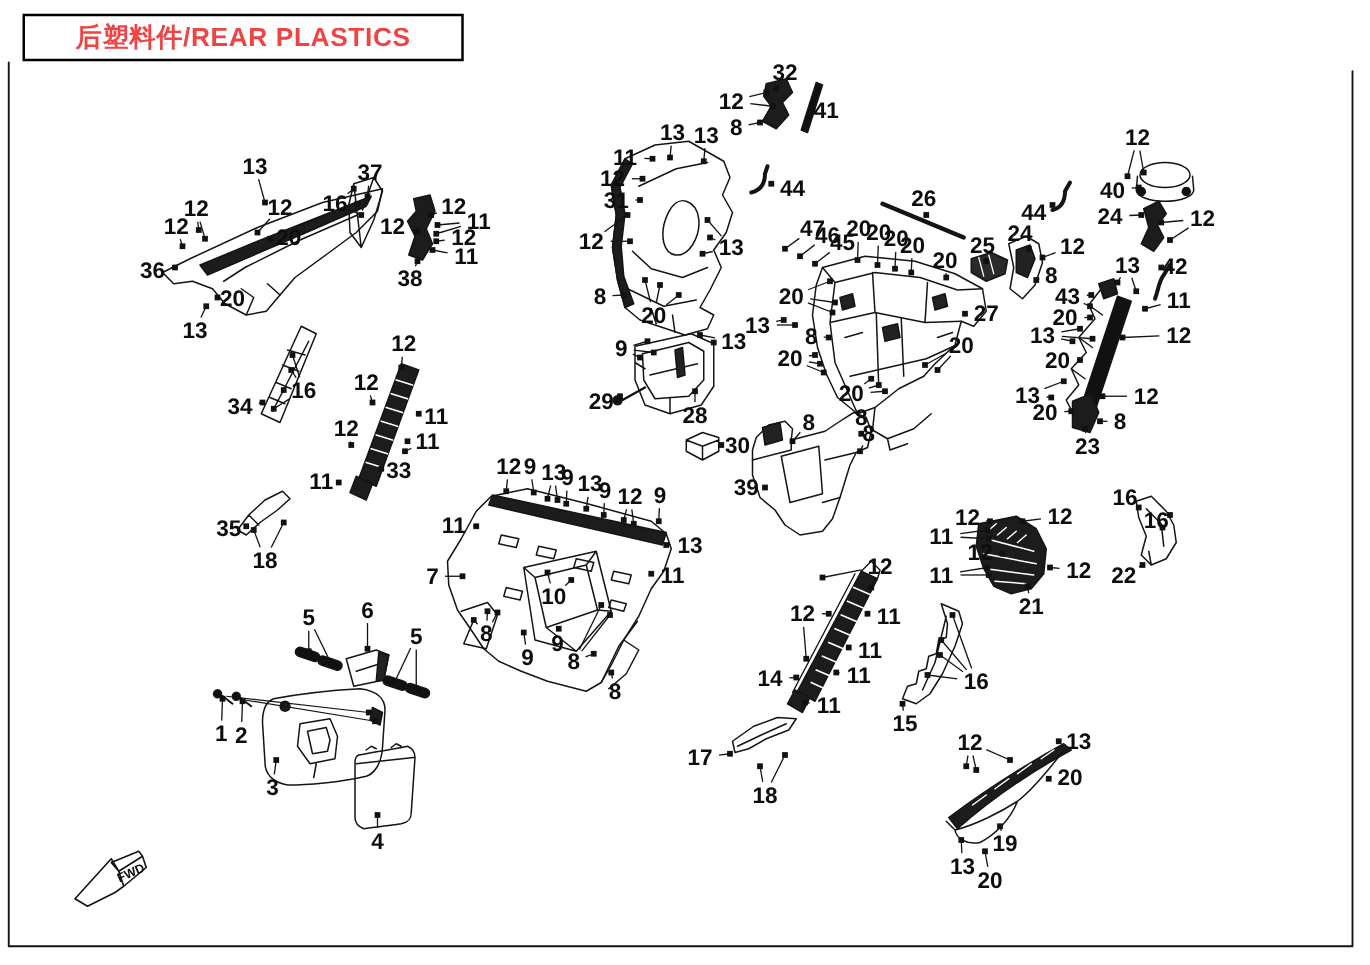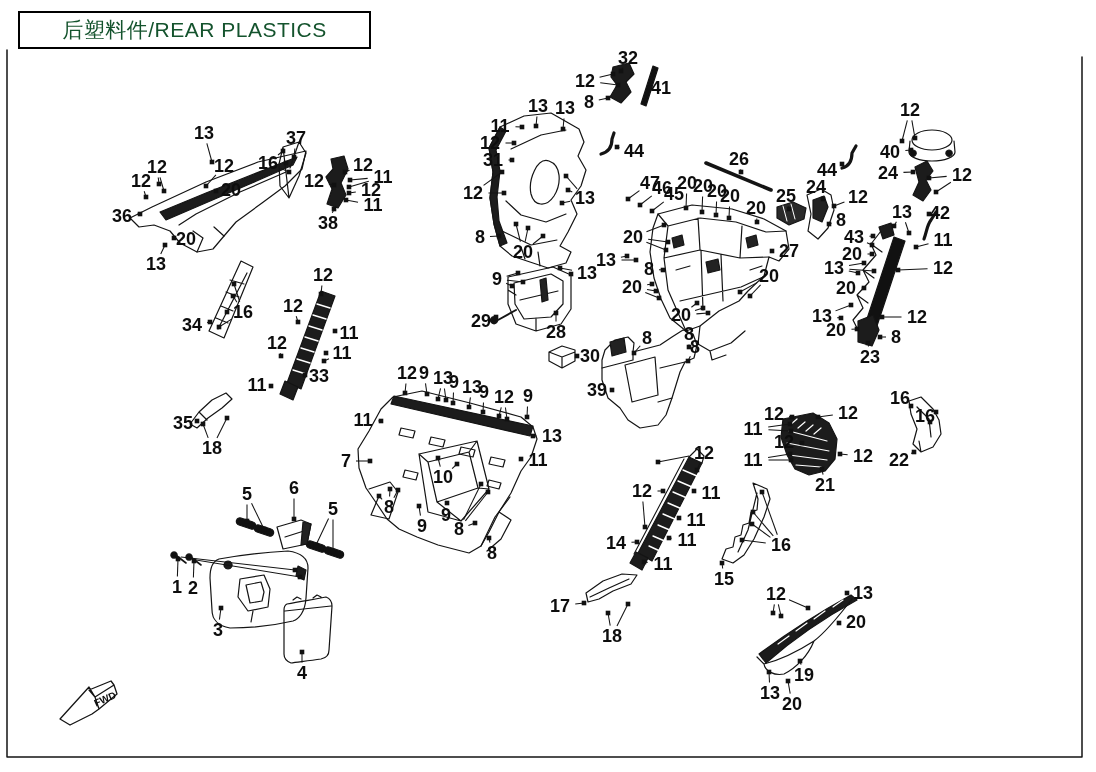--- a/index.html
+++ b/index.html
@@ -1,21 +1,21 @@
 <!DOCTYPE html>
 <html><head>
 <meta charset="utf-8">
 <style>
   html,body{margin:0;padding:0;background:#9a9a9a;}
   .page{position:relative;width:1096px;height:772px;background:#ffffff;
         font-family:"Liberation Sans",sans-serif;overflow:hidden;margin:0 auto;}
   .diagram-svg{position:absolute;left:0;top:0;width:1096px;height:772px;}
   .titlebox{position:absolute;left:18px;top:11px;width:349px;height:34px;
         border:2px solid #000;display:flex;align-items:center;justify-content:center;}
-  .titlebox span{font-weight:normal;font-size:21px;color:#14532d;letter-spacing:.5px;
+  .titlebox span{font-weight:bold;font-size:21px;color:#ef4444;letter-spacing:.5px;
         font-family:"Liberation Sans","DejaVu Sans",sans-serif;white-space:nowrap;}
   text.pn{font-family:"Liberation Sans","DejaVu Sans",sans-serif;font-weight:bold;
         fill:#0d0d0d;}
 </style>
 </head>
 <body>
 
 <div class="page">
   <svg class="diagram-svg" viewBox="0 0 1096 772" xmlns="http://www.w3.org/2000/svg">
       <path d="M7,50 L7,757 L1082,757 L1082,57" fill="none" stroke="#141414" stroke-width="1.5" stroke-linejoin="round" stroke-linecap="round"></path>

